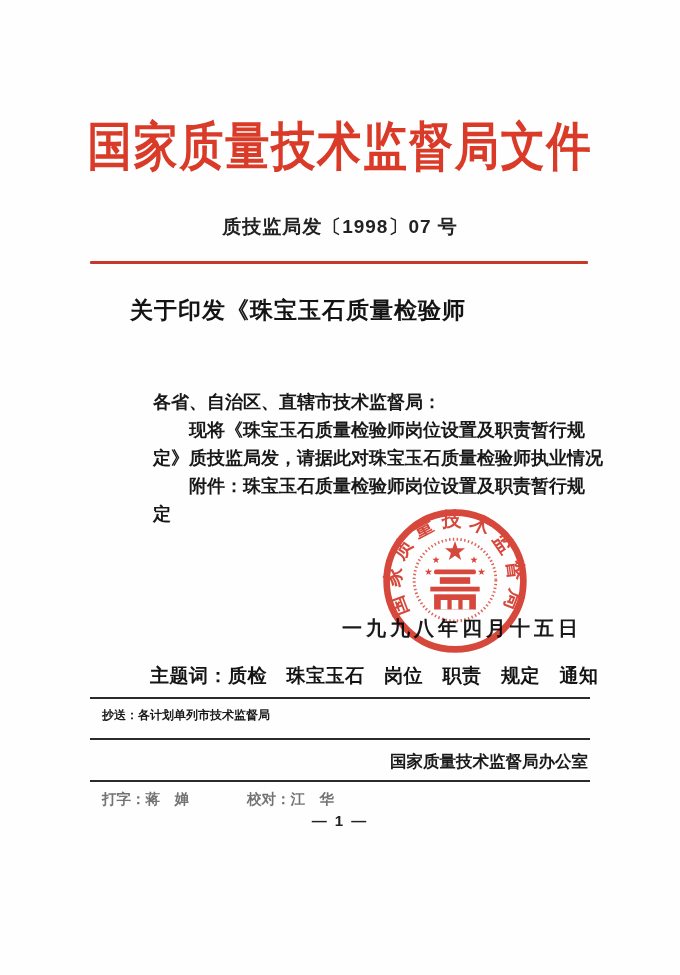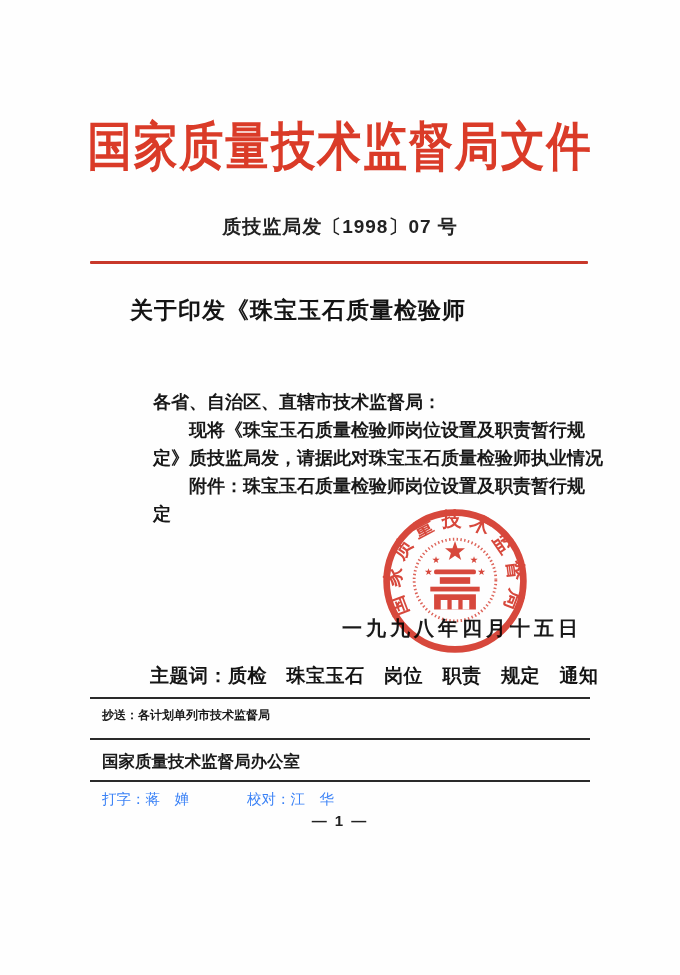--- a/index.html
+++ b/index.html
@@ -65,27 +65,27 @@
     font-size:19px;font-weight:700;color:#141414;
     white-space:nowrap;letter-spacing:0.5px;margin-left:48px;
   }
   .copy-line{
     position:absolute;top:707px;left:102px;width:488px;
     font-size:12px;font-weight:600;color:#1a1a1a;
     white-space:nowrap;
   }
   .office-row{
     position:absolute;top:751px;left:102px;width:486px;
-    display:flex;justify-content:flex-start;align-items:center;
+    display:flex;justify-content:flex-end;align-items:center;
     font-size:16.5px;font-weight:600;color:#1a1a1a;
     white-space:nowrap;
   }
   .typist-line{
     position:absolute;top:790px;left:102px;width:488px;
-    font-size:14.5px;font-weight:400;color:#3b82f6;
+    font-size:14.5px;font-weight:700;color:#737373;
     white-space:nowrap;
   }
   .page-number{
     position:absolute;top:812px;left:0;width:680px;
     text-align:center;
     font-size:15px;font-weight:600;color:#222;
     letter-spacing:2px;
   }
 </style>
 </head>

